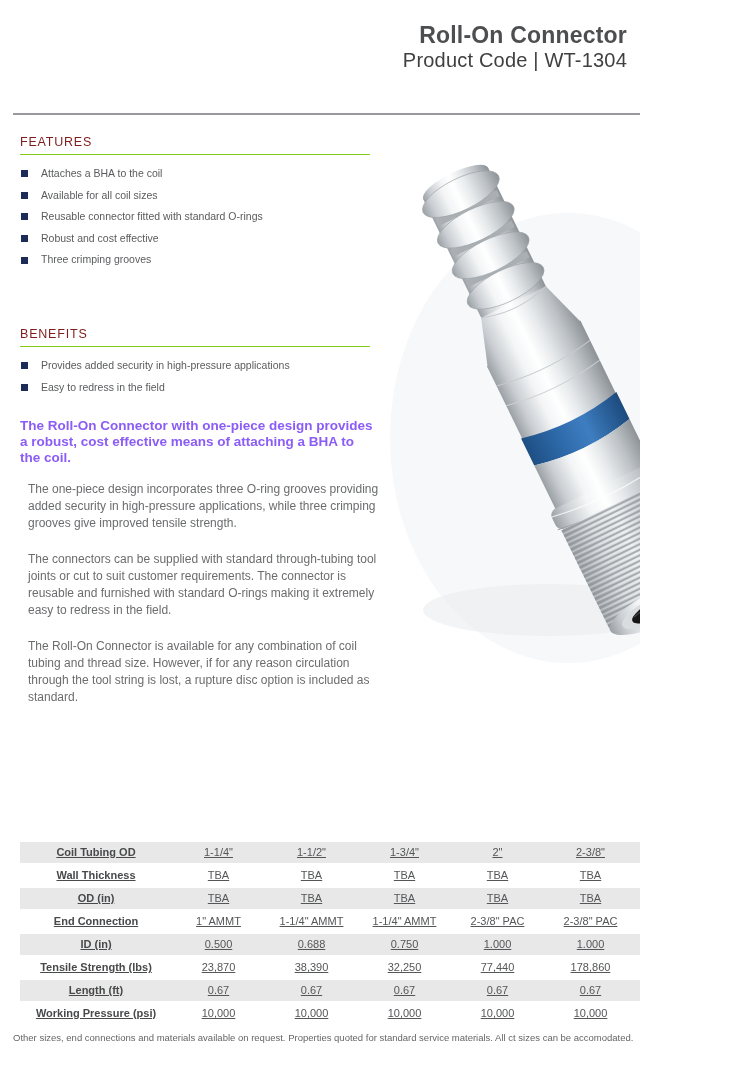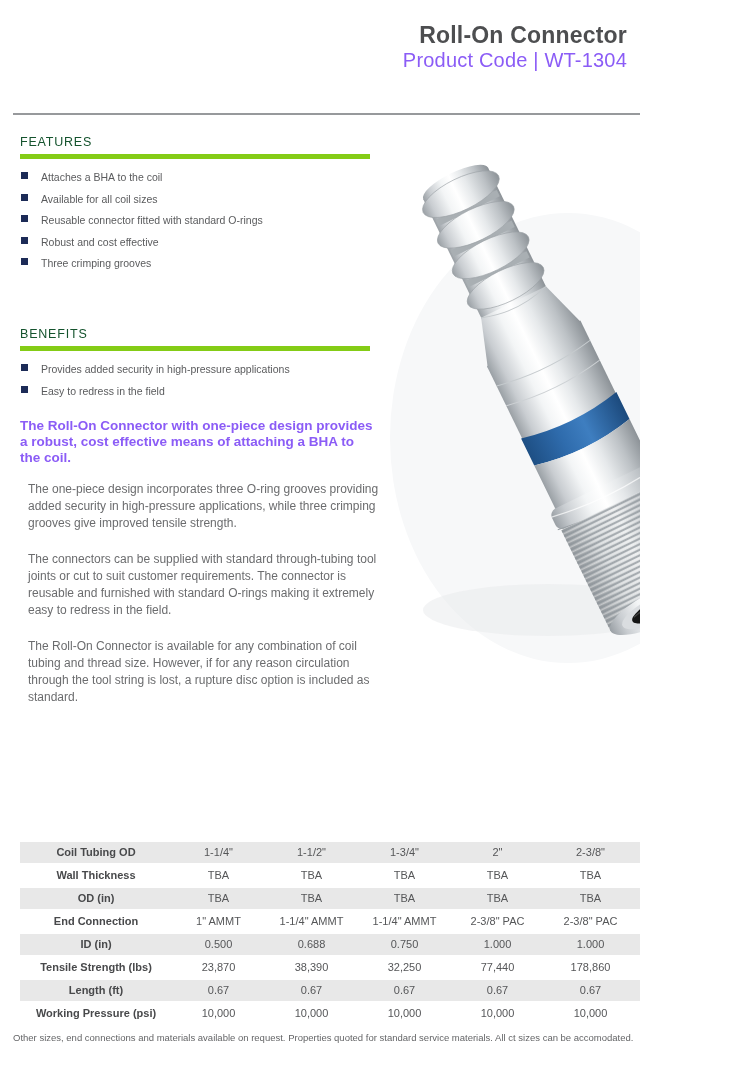--- a/index.html
+++ b/index.html
@@ -2,48 +2,48 @@
 <html><head>
 <meta charset="utf-8">
 <style>
   html,body{margin:0;padding:0;background:#ffffff;}
   .page{position:relative;width:640px;height:1067px;background:#ffffff;overflow:hidden;
         font-family:"Liberation Sans","DejaVu Sans",sans-serif;}
 
   
   .hdr{position:absolute;top:22px;right:13px;text-align:right;}
   .hdr-title{font-size:23px;font-weight:bold;color:#4d4e50;letter-spacing:.2px;line-height:1.15;}
-  .hdr-sub{font-size:20px;font-weight:400;color:#8b5cf6;letter-spacing:.2px;line-height:1.25;}
+  .hdr-sub{font-size:20px;font-weight:400;color:#404040;letter-spacing:.2px;line-height:1.25;}
   .top-rule{position:absolute;top:113px;left:13px;width:724px;height:2px;background:#97999c;}
 
   
   .sec{position:absolute;left:20px;width:350px;}
-  .sec-head{font-size:12.5px;color:#14532d;letter-spacing:.8px;padding-bottom:5px;
-            border-bottom:5px solid #84cc16;}
+  .sec-head{font-size:12.5px;color:#7f1d1d;letter-spacing:.8px;padding-bottom:5px;
+            border-bottom:1px solid #84cc16;}
   ul.blist{list-style:none;margin:12px 0 0 0;padding:0;}
-  ul.blist li{display:flex;align-items:flex-start;margin-bottom:9px;
+  ul.blist li{display:flex;align-items:center;margin-bottom:9px;
               font-size:10.5px;color:#5a5b5d;line-height:1.2;}
   .sq{flex:0 0 auto;width:7px;height:7px;background:#1c2b57;margin:1px 13px 0 1px;}
 
   .intro{position:absolute;left:20px;top:418px;width:354px;
          font-size:13.5px;font-weight:bold;color:#8b5cf6;line-height:1.18;}
   .paras{position:absolute;left:11px;top:481px;width:354px;margin-left:17px;}
   .paras p{margin:0 0 19px 0;font-size:12px;color:#6b6c6e;line-height:1.42;}
 
   
   .photo{position:absolute;left:383px;top:148px;width:360px;height:520px;}
 
   
   .spec{position:absolute;left:20px;top:842px;width:710px;}
   .spec-row{display:grid;grid-template-columns:152px repeat(6,1fr);
             border-bottom:2px solid #ffffff;}
   .spec-row:nth-child(odd){background:#e8e8e8;}
   .spec-row:nth-child(even){background:#ffffff;}
   .cell{height:21px;line-height:21px;text-align:center;font-size:11px;color:#555658;
-        white-space:nowrap;overflow:hidden;}
+        white-space:nowrap;overflow:hidden;text-decoration:underline;}
   .cell.label{font-weight:bold;color:#48494b;}
 
   .footnote{position:absolute;left:13px;top:1032px;width:724px;
             font-size:9.5px;color:#646567;}
 </style>
 </head>
 <body>
 
 <div class="page">
 

